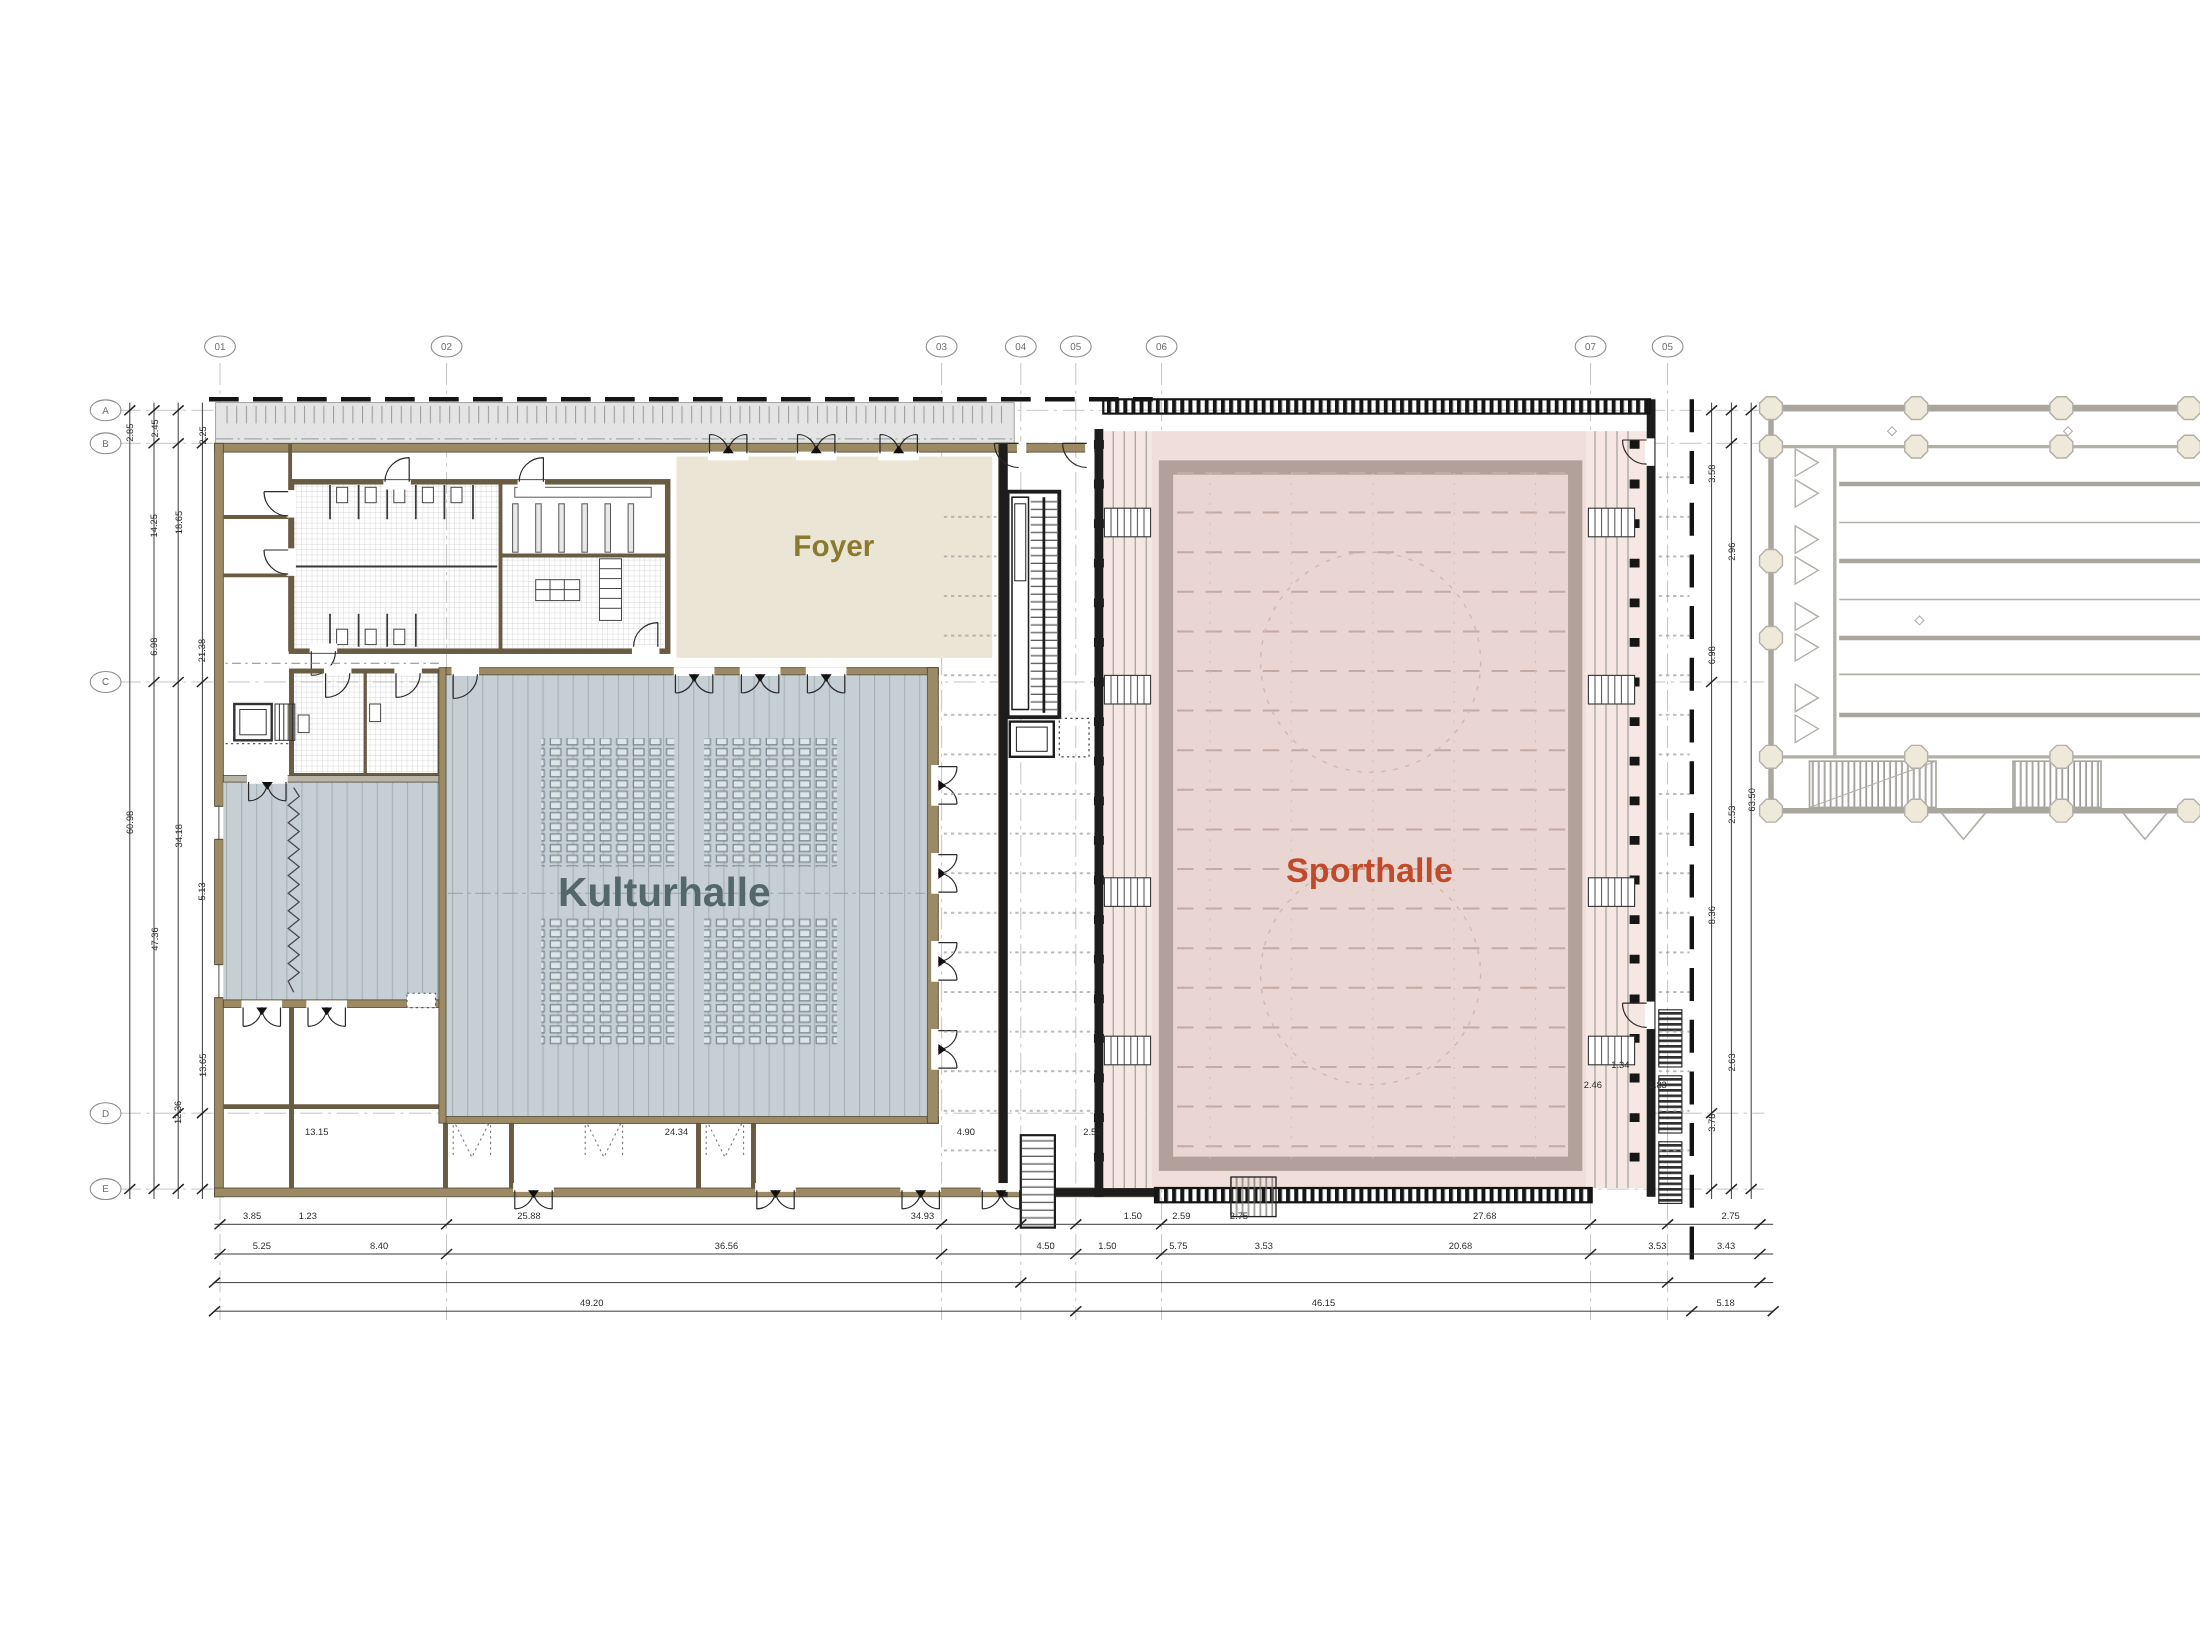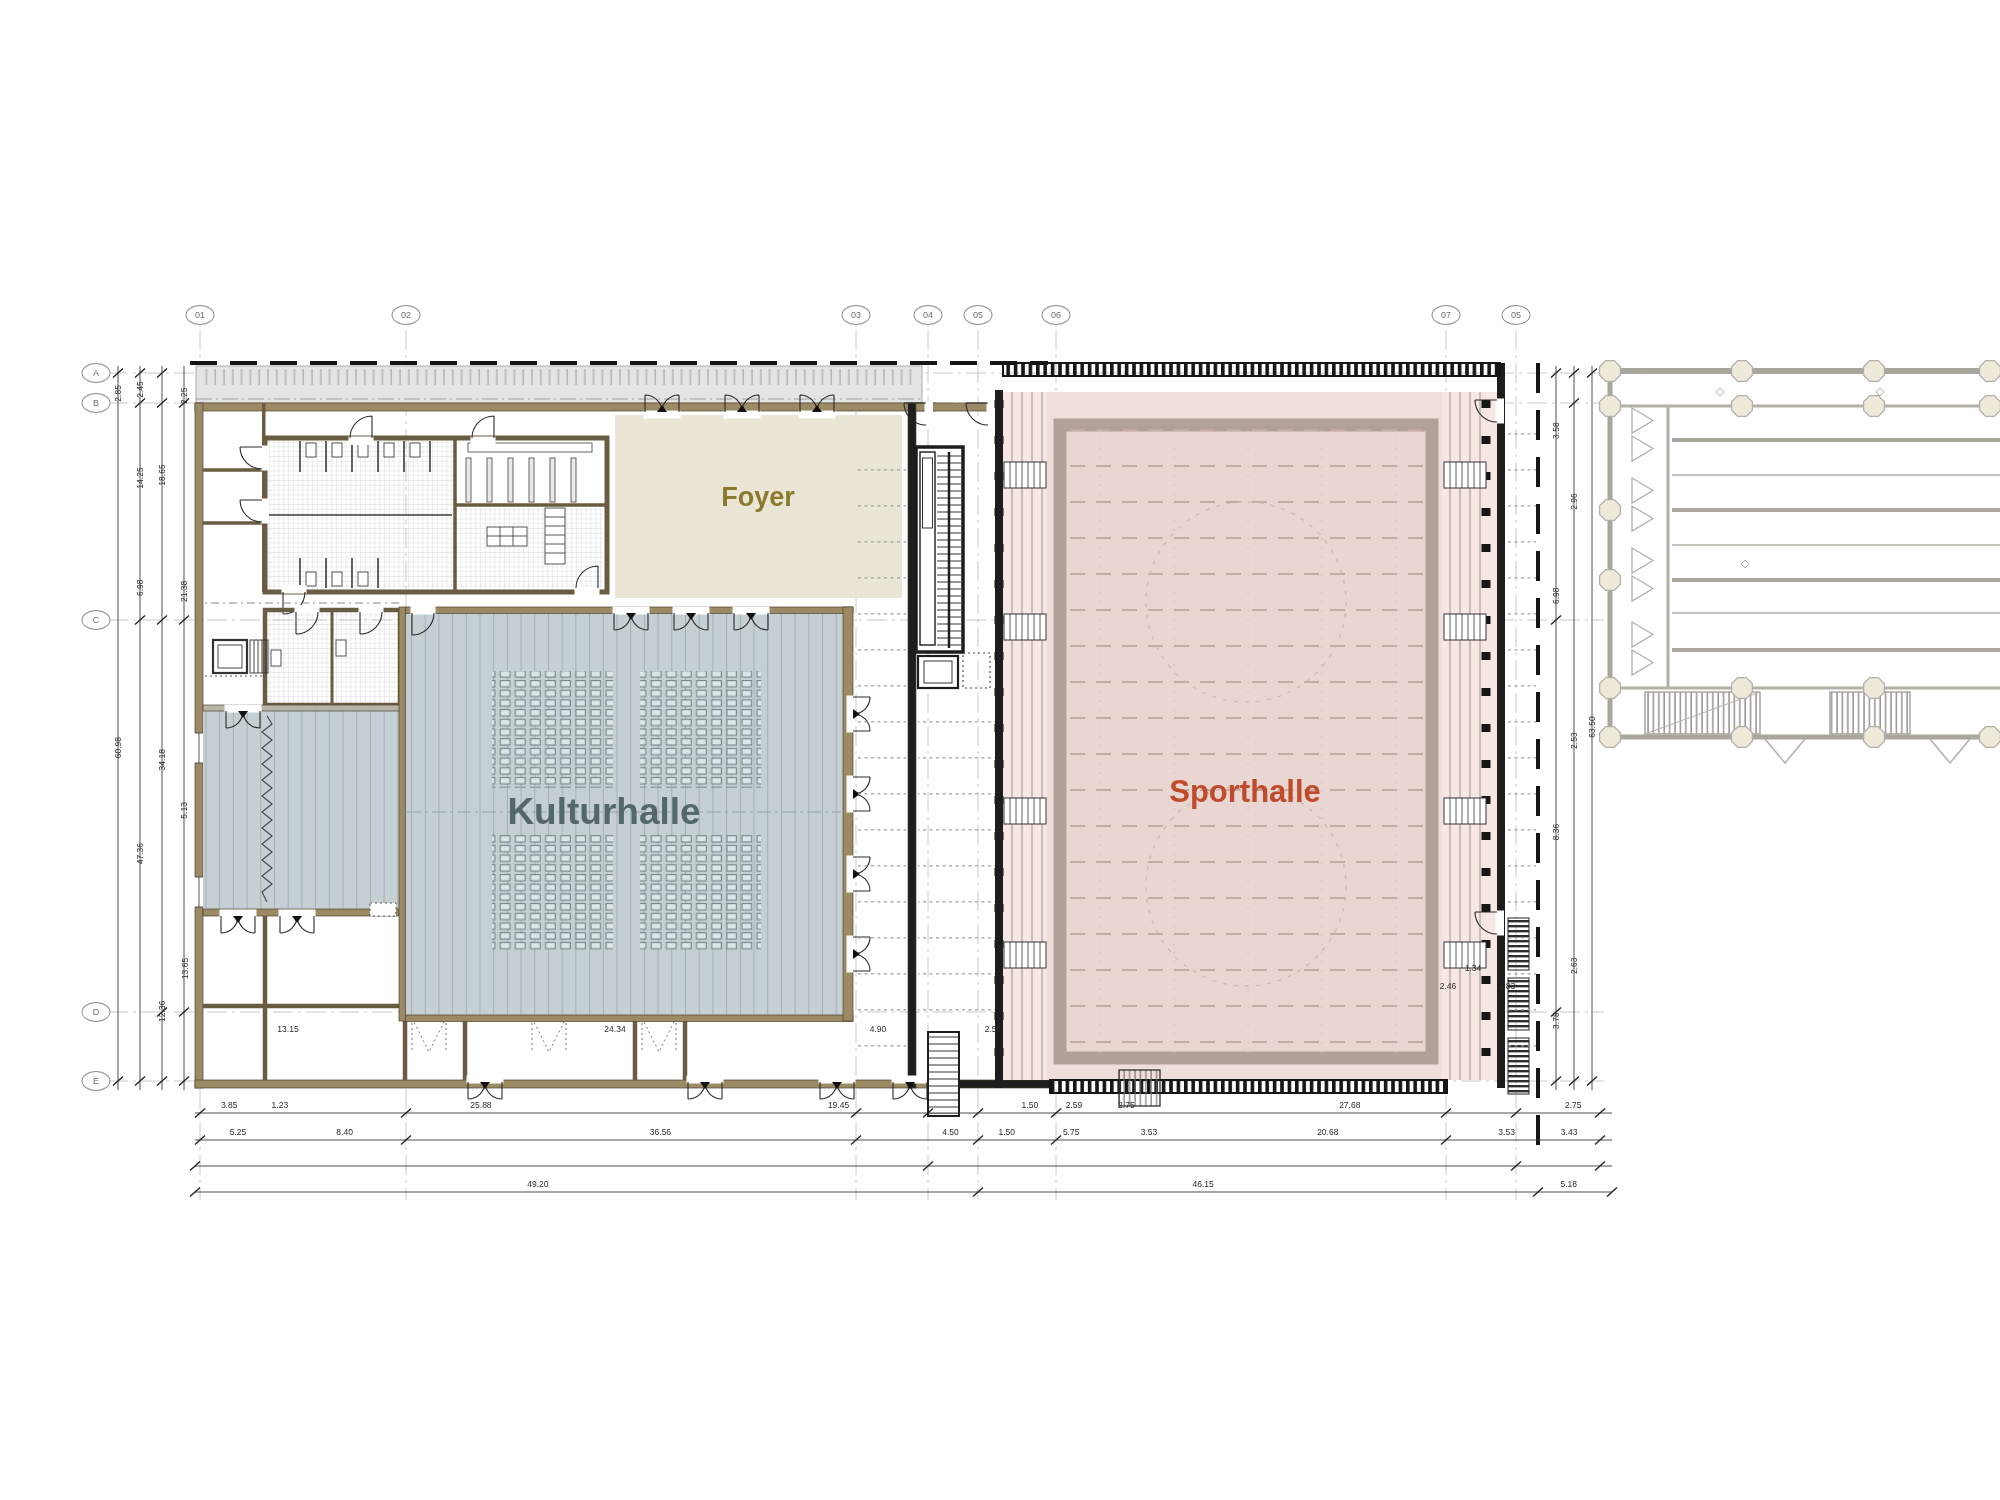--- a/index.html
+++ b/index.html
@@ -405,21 +405,21 @@
 <div class="bubble" style="left:96px;top:1081px">E</div>
 
 <div class="room-label foyer" style="left:758px;top:497px">Foyer</div>
 <div class="room-label kulturhalle" style="left:604px;top:812px">Kulturhalle</div>
 <div class="room-label sporthalle" style="left:1245px;top:758px">Sporthalle</div>
 
 <div class="dim-chain horizontal" style="left:195px;top:1098px;width:1405px">
       <span style="flex-grow: 3.85;">3.85</span>
       <span style="flex-grow: 1.23;">1.23</span>
       <span style="flex-grow: 25.88;">25.88</span>
-      <span style="flex-grow: 24.15;">19.45</span>
+      <span style="flex-grow: 24.15;">34.93</span>
       <span style="flex-grow: 1.5;">1.50</span>
       <span style="flex-grow: 2.59;">2.59</span>
       <span style="flex-grow: 2.75;">2.75</span>
       <span style="flex-grow: 27.68;">27.68</span>
       <span style="flex-grow: 2.75;">2.75</span>
     </div>
 <div class="dim-chain horizontal" style="left:195px;top:1125px;width:1405px">
       <span style="flex-grow: 5.25;">5.25</span>
       <span style="flex-grow: 8.4;">8.40</span>
       <span style="flex-grow: 36.56;">36.56</span>

